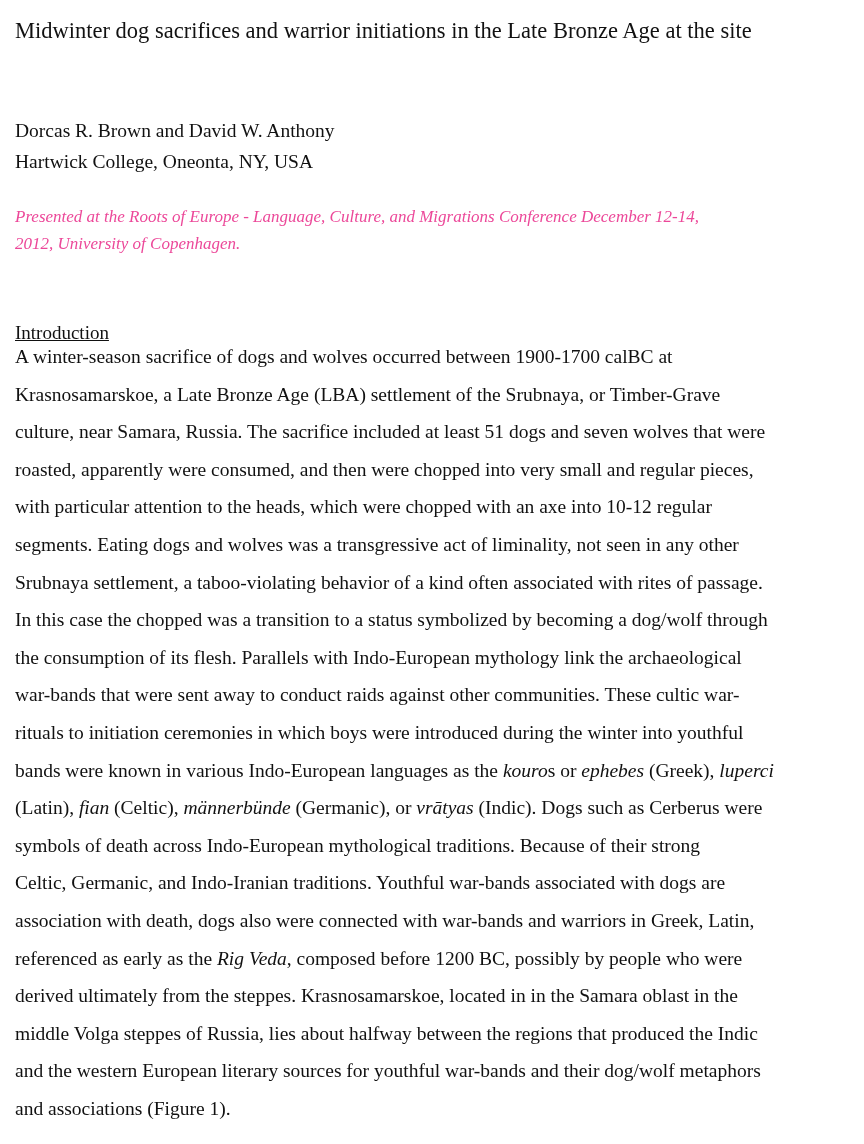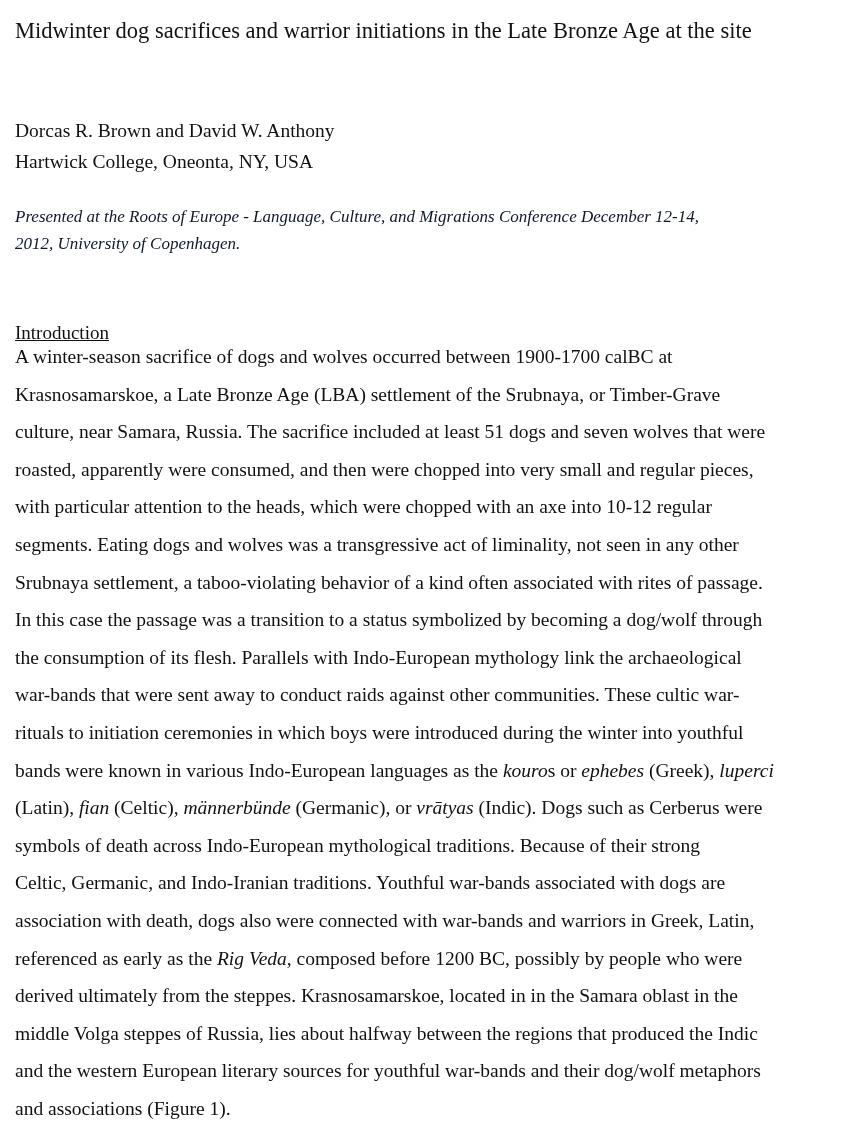--- a/index.html
+++ b/index.html
@@ -10,21 +10,21 @@
   .title {
     position: absolute; left: 15px; top: 14px; width: 849px;
     font-size: 22.5px; line-height: 34px; white-space: nowrap;
   }
   .authors {
     position: absolute; left: 15px; top: 115px;
     font-size: 19.5px; line-height: 31px; white-space: nowrap;
   }
   .presented {
     position: absolute; left: 15px; top: 203px;
-    font-size: 17px; line-height: 27px; font-style: italic; color: #0f172a; white-space: nowrap;
+    font-size: 17px; line-height: 27px; font-style: italic; color: #ec4899; white-space: nowrap;
   }
   .heading {
     position: absolute; left: 15px; top: 320px;
     font-size: 19px; line-height: 26px; text-decoration: underline; white-space: nowrap;
   }
   .body {
     position: absolute; left: 15px; top: 342px; width: 849px;
     font-size: 19.5px;
   }
   .line { height: 37.6px; line-height: 30px; white-space: nowrap; }
@@ -50,21 +50,21 @@
 <div class="heading">Introduction</div>
 
 <div class="body" id="body">
     <div class="line"><span>A winter-season sacrifice of dogs and wolves occurred between 1900-1700 calBC at</span></div>
     <div class="line"><span>Krasnosamarskoe, a Late Bronze Age (LBA) settlement of the Srubnaya, or Timber-Grave</span></div>
     <div class="line"><span>culture, near Samara, Russia. The sacrifice included at least 51 dogs and seven wolves that were</span></div>
     <div class="line"><span>roasted, apparently were consumed, and then were chopped into very small and regular pieces,</span></div>
     <div class="line"><span>with particular attention to the heads, which were chopped with an axe into 10-12 regular</span></div>
     <div class="line"><span>segments. Eating dogs and wolves was a transgressive act of liminality, not seen in any other</span></div>
     <div class="line"><span>Srubnaya settlement, a taboo-violating behavior of a kind often associated with rites of passage.</span></div>
-    <div class="line"><span>In this case the passage was a transition to a status symbolized by becoming a dog/wolf through</span></div>
+    <div class="line"><span>In this case the chopped was a transition to a status symbolized by becoming a dog/wolf through</span></div>
     <div class="line"><span>the consumption of its flesh. Parallels with Indo-European mythology link the archaeological</span></div>
     <div class="line"><span>war-bands that were sent away to conduct raids against other communities. These cultic war-</span></div>
     <div class="line"><span>rituals to initiation ceremonies in which boys were introduced during the winter into youthful</span></div>
     <div class="line"><span>bands were known in various Indo-European languages as the </span><i>kouro</i><span>s or </span><i>ephebes</i><span> (Greek), </span><i>luperci</i></div>
     <div class="line"><span>(Latin), </span><i>fian</i><span> (Celtic), </span><i>männerbünde</i><span> (Germanic), or </span><i>vrātyas</i><span> (Indic). Dogs such as Cerberus were</span></div>
     <div class="line"><span>symbols of death across Indo-European mythological traditions. Because of their strong</span></div>
     <div class="line"><span>Celtic, Germanic, and Indo-Iranian traditions. Youthful war-bands associated with dogs are</span></div>
     <div class="line"><span>association with death, dogs also were connected with war-bands and warriors in Greek, Latin,</span></div>
     <div class="line"><span>referenced as early as the </span><i>Rig Veda</i><span>, composed before 1200 BC, possibly by people who were</span></div>
     <div class="line"><span>derived ultimately from the steppes.  Krasnosamarskoe, located in in the Samara oblast in the</span></div>

